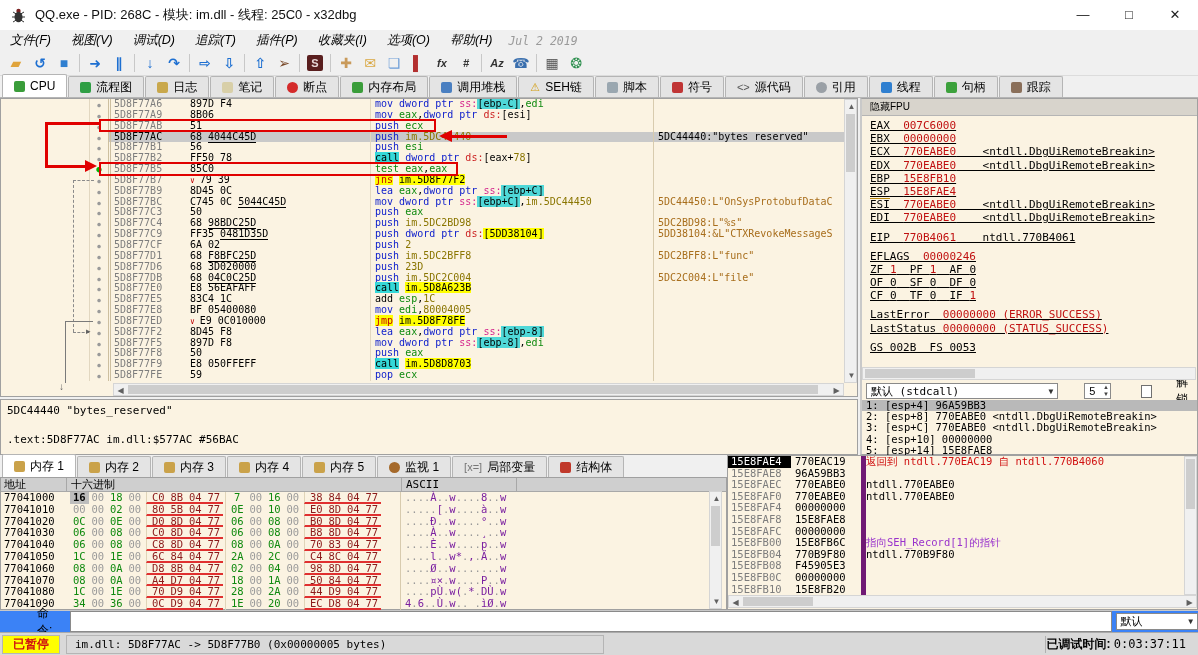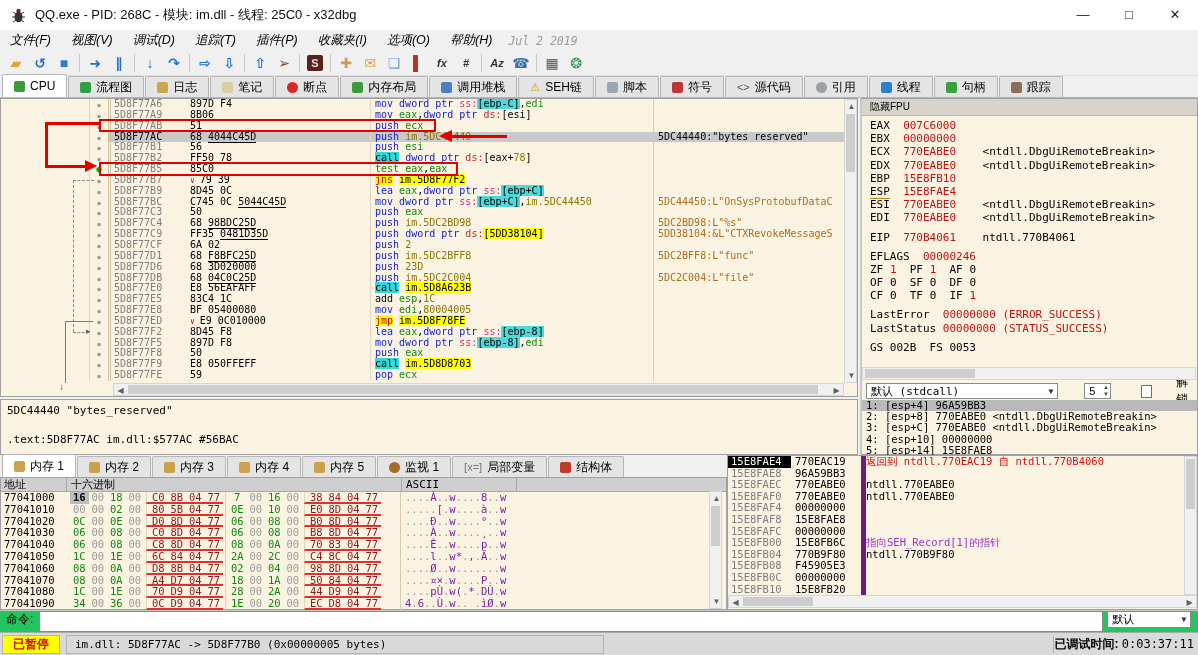--- a/index.html
+++ b/index.html
@@ -59,21 +59,21 @@
   .redbar{background:#e00000;}
   .dashv{border-left:1px dashed #8a8a8a;} .dashh{border-top:1px dashed #8a8a8a;}
   .solv{border-left:1px solid #7a7a7a;} .solh{border-top:1px solid #7a7a7a;}
   
   .sb{position:absolute;background:#f0f0f0;border:1px solid #d5d5d5;box-sizing:border-box;z-index:6;}
   .sb .thumb{position:absolute;background:#cdcdcd;}
   .sbarr{position:absolute;color:#606060;font-size:8px;text-align:center;width:13px;height:13px;line-height:13px;}
   
   #regs{left:860px;top:98px;width:338px;height:357px;border-left:2px solid #c9c9c9;}
   .reghead{height:15px;background:#d8d4cc;border-bottom:1px solid #b5b5b5;font-size:10px;padding:1px 0 0 8px;}
-  .regbody{position:absolute;left:8px;top:20px;right:4px;font-family:"DejaVu Sans Mono",monospace;font-size:11px;line-height:13.2px;white-space:pre;overflow:hidden;}
+  .regbody{position:absolute;left:8px;top:20px;right:4px;font-family:"DejaVu Sans Mono",monospace;font-size:11px;line-height:13.2px;white-space:pre;overflow:hidden;text-decoration:underline;}
   .rline{height:13.2px;} .rgap{margin-top:6px;}
   .rv{color:#c01010;} .rk{color:#000;}
   .espu{border-bottom:1px solid #b8860b;}
   .convrow{position:absolute;left:0;top:283px;width:100%;height:18px;display:flex;align-items:center;font-size:12px;gap:20px;}
   .combo{background:#fff;border:1px solid #8a8a8a;height:16px;display:inline-flex;align-items:center;padding:0 4px;box-sizing:border-box;font-family:"DejaVu Sans Mono",monospace;font-size:11px;}
   .combo .arr{margin-left:auto;font-size:8px;color:#333;}
   .spin{background:#fff;border:1px solid #8a8a8a;height:16px;width:30px;display:inline-flex;align-items:center;padding-left:4px;box-sizing:border-box;font-size:11px;position:relative;}
   .spin .arrs{position:absolute;right:1px;top:0;font-size:6px;line-height:7px;color:#444;}
   .chk{width:11px;height:11px;border:1px solid #707070;background:#fff;display:inline-block;margin:0 4px 0 10px;}
   .args{position:absolute;left:0;top:301px;width:100%;font-family:"DejaVu Sans Mono",monospace;font-size:10.5px;line-height:11.2px;white-space:pre;}
@@ -102,29 +102,29 @@
   .ac-d{color:#9a9a9a;} .ac-c{color:#7a1fa0;}
   
   #stack{left:727px;top:455px;width:471px;height:155px;}
   .strow{display:flex;height:11.6px;line-height:11.6px;font-family:"DejaVu Sans Mono",monospace;font-size:10.5px;white-space:pre;}
   .st-addr{width:60px;flex:none;color:#7d7d7d;padding-left:3px;}
   .st-addr.sel{background:#000;color:#fff;}
   .st-val{width:66px;flex:none;padding-left:4px;color:#000;}
   .st-cmt{flex:1;border-left:5px solid #701a75;padding-left:0;overflow:hidden;}
   .c-red{color:#d01010;} .c-pur{color:#9932cc;} .c-blk{color:#000;}
   
-  .cmdbar{position:absolute;left:0;top:610px;width:1198px;height:22px;background:#22c55e;display:flex;border-top:1px solid #c8c8c8;box-sizing:border-box;}
+  .cmdbar{position:absolute;left:0;top:610px;width:1198px;height:22px;background:#3b82f6;display:flex;align-items:center;border-top:1px solid #c8c8c8;box-sizing:border-box;padding-left:31px;}
   .cmdlabel{padding:0 6px 0 6px;font-size:12px;}
   .cmdinput{height:17px;width:1058px;background:#fff;border:1px solid #8a8a8a;}
   .cmdcombo{width:84px;height:17px;margin-left:4px;}
   
   .statusbar{position:absolute;left:0;top:632px;width:1198px;height:23px;background:#d9d9d9;border-top:1px solid #aaa;display:flex;align-items:center;box-sizing:border-box;font-size:12px;}
   .badge{background:#ffff00;color:#d01010;font-weight:bold;border:1px solid #b5b5b5;height:17px;line-height:17px;padding:0 10px;margin-left:2px;}
   .stmsg{border:1px solid #b5b5b5;background:#d9d9d9;height:17px;line-height:17px;padding:0 8px;margin-left:6px;font-family:"DejaVu Sans Mono",monospace;font-size:11px;width:520px;overflow:hidden;white-space:nowrap;}
-  .sttime{margin-left:auto;margin-right:4px;border-left:1px solid #b0b0b0;padding-left:0;height:17px;line-height:17px;font-weight:bold;}
+  .sttime{margin-left:auto;margin-right:12px;border-left:1px solid #b0b0b0;padding-left:0;height:17px;line-height:17px;font-weight:bold;}
   .sttime .tv{font-family:"DejaVu Sans Mono",monospace;font-weight:normal;}
 </style>
 </head>
 <body>
 
 <div class="win">
 
   <div class="titlebar">
     <span class="appicon">
       <svg width="17" height="17" viewBox="0 0 17 17">

